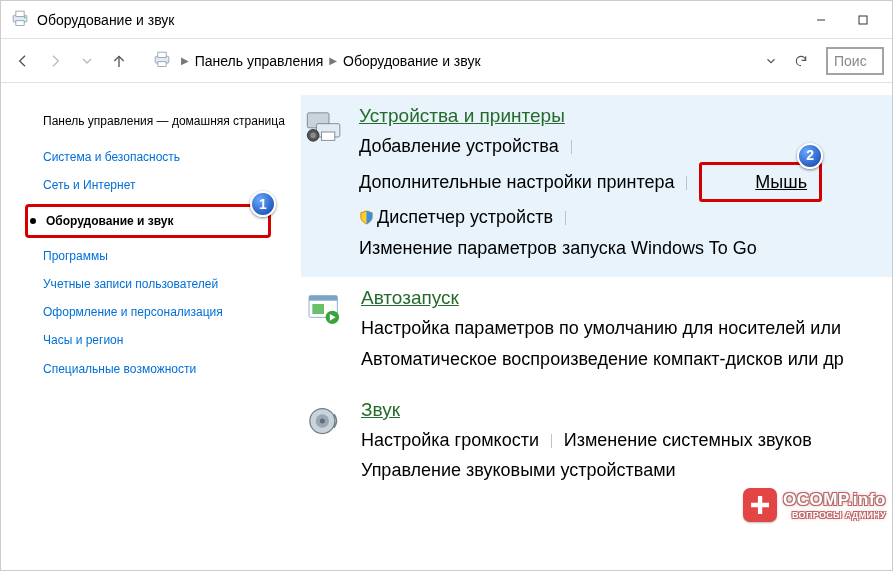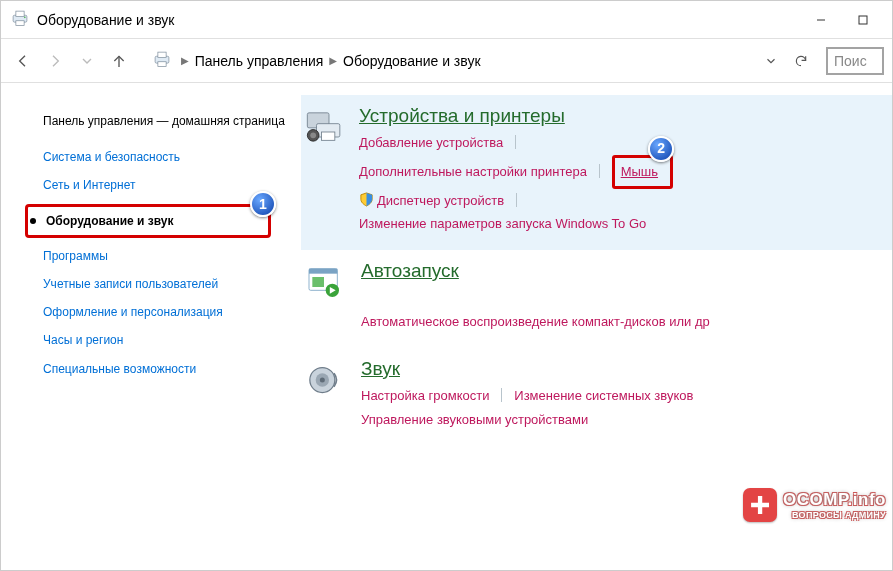--- a/index.html
+++ b/index.html
@@ -109,39 +109,39 @@
   .cat-icon { width:46px; display:flex; justify-content:center; padding-top:2px;}
   .cat-icon svg { width:40px;height:40px; }
   .cat-body { flex:1; }
   .cat-title {
     color:#246b2c;
     font-size:19px;
     margin-bottom:4px;
   }
   .cat-links { line-height:1.7; }
   .cat-links a {
-    color:#be185d;
+    color:#000000;
     text-decoration:none;
-    font-size:13px;
+    font-size:18px;
   }
   .cat-links .divider {
     display:inline-block; width:1px; height:14px;
     background:#b8c4cc; margin:0 8px; vertical-align:-2px;
   }
   .shield {
     display:inline-block; width:15px;height:15px; vertical-align:-2px; margin-right:3px;
   }
   .mouse-wrap {
     display:inline-block;
     border:3px solid #d40000;
     border-radius:3px;
     padding:2px 12px 2px 6px;
     position:relative;
   }
-  .mouse-wrap a { text-decoration:underline; }
+  .mouse-wrap a { text-decoration:underline;margin-left:47px; }
   .badge-2 { top:-22px; right:-4px; }
   
   .watermark {
     position:absolute;
     right:6px; bottom:48px;
     display:flex;align-items:center;gap:6px;
     opacity:.9;
   }
   .watermark .cross{
     width:34px;height:34px;border-radius:7px;
@@ -295,21 +295,21 @@
           <rect x="6" y="8" width="34" height="26" rx="2" fill="#fff" stroke="#7aa3c4"></rect>
           <rect x="6" y="8" width="34" height="6" fill="#7aa3c4"></rect>
           <rect x="10" y="18" width="14" height="12" fill="#6bbf6b"></rect>
           <circle cx="34" cy="34" r="8" fill="#3aa33a"></circle>
           <polygon points="31,30 31,38 38,34" fill="#fff"></polygon>
         </svg>
       </div>
       <div class="cat-body">
         <a href="#" class="cat-title" style="display:block">Автозапуск</a>
         <div class="cat-links">
-          <br>
+          <a href="#">Настройка параметров по умолчанию для носителей или</a><br>
           <a href="#">Автоматическое воспроизведение компакт-дисков или др</a>
         </div>
       </div>
     </div>
 
     <div class="category">
       <div class="cat-icon">
         <svg viewBox="0 0 48 48">
           <circle cx="22" cy="24" r="15" fill="#c9d3dc" stroke="#6f7d8a" stroke-width="1.5"></circle>
           <circle cx="22" cy="24" r="8" fill="#9aa7b3"></circle>

